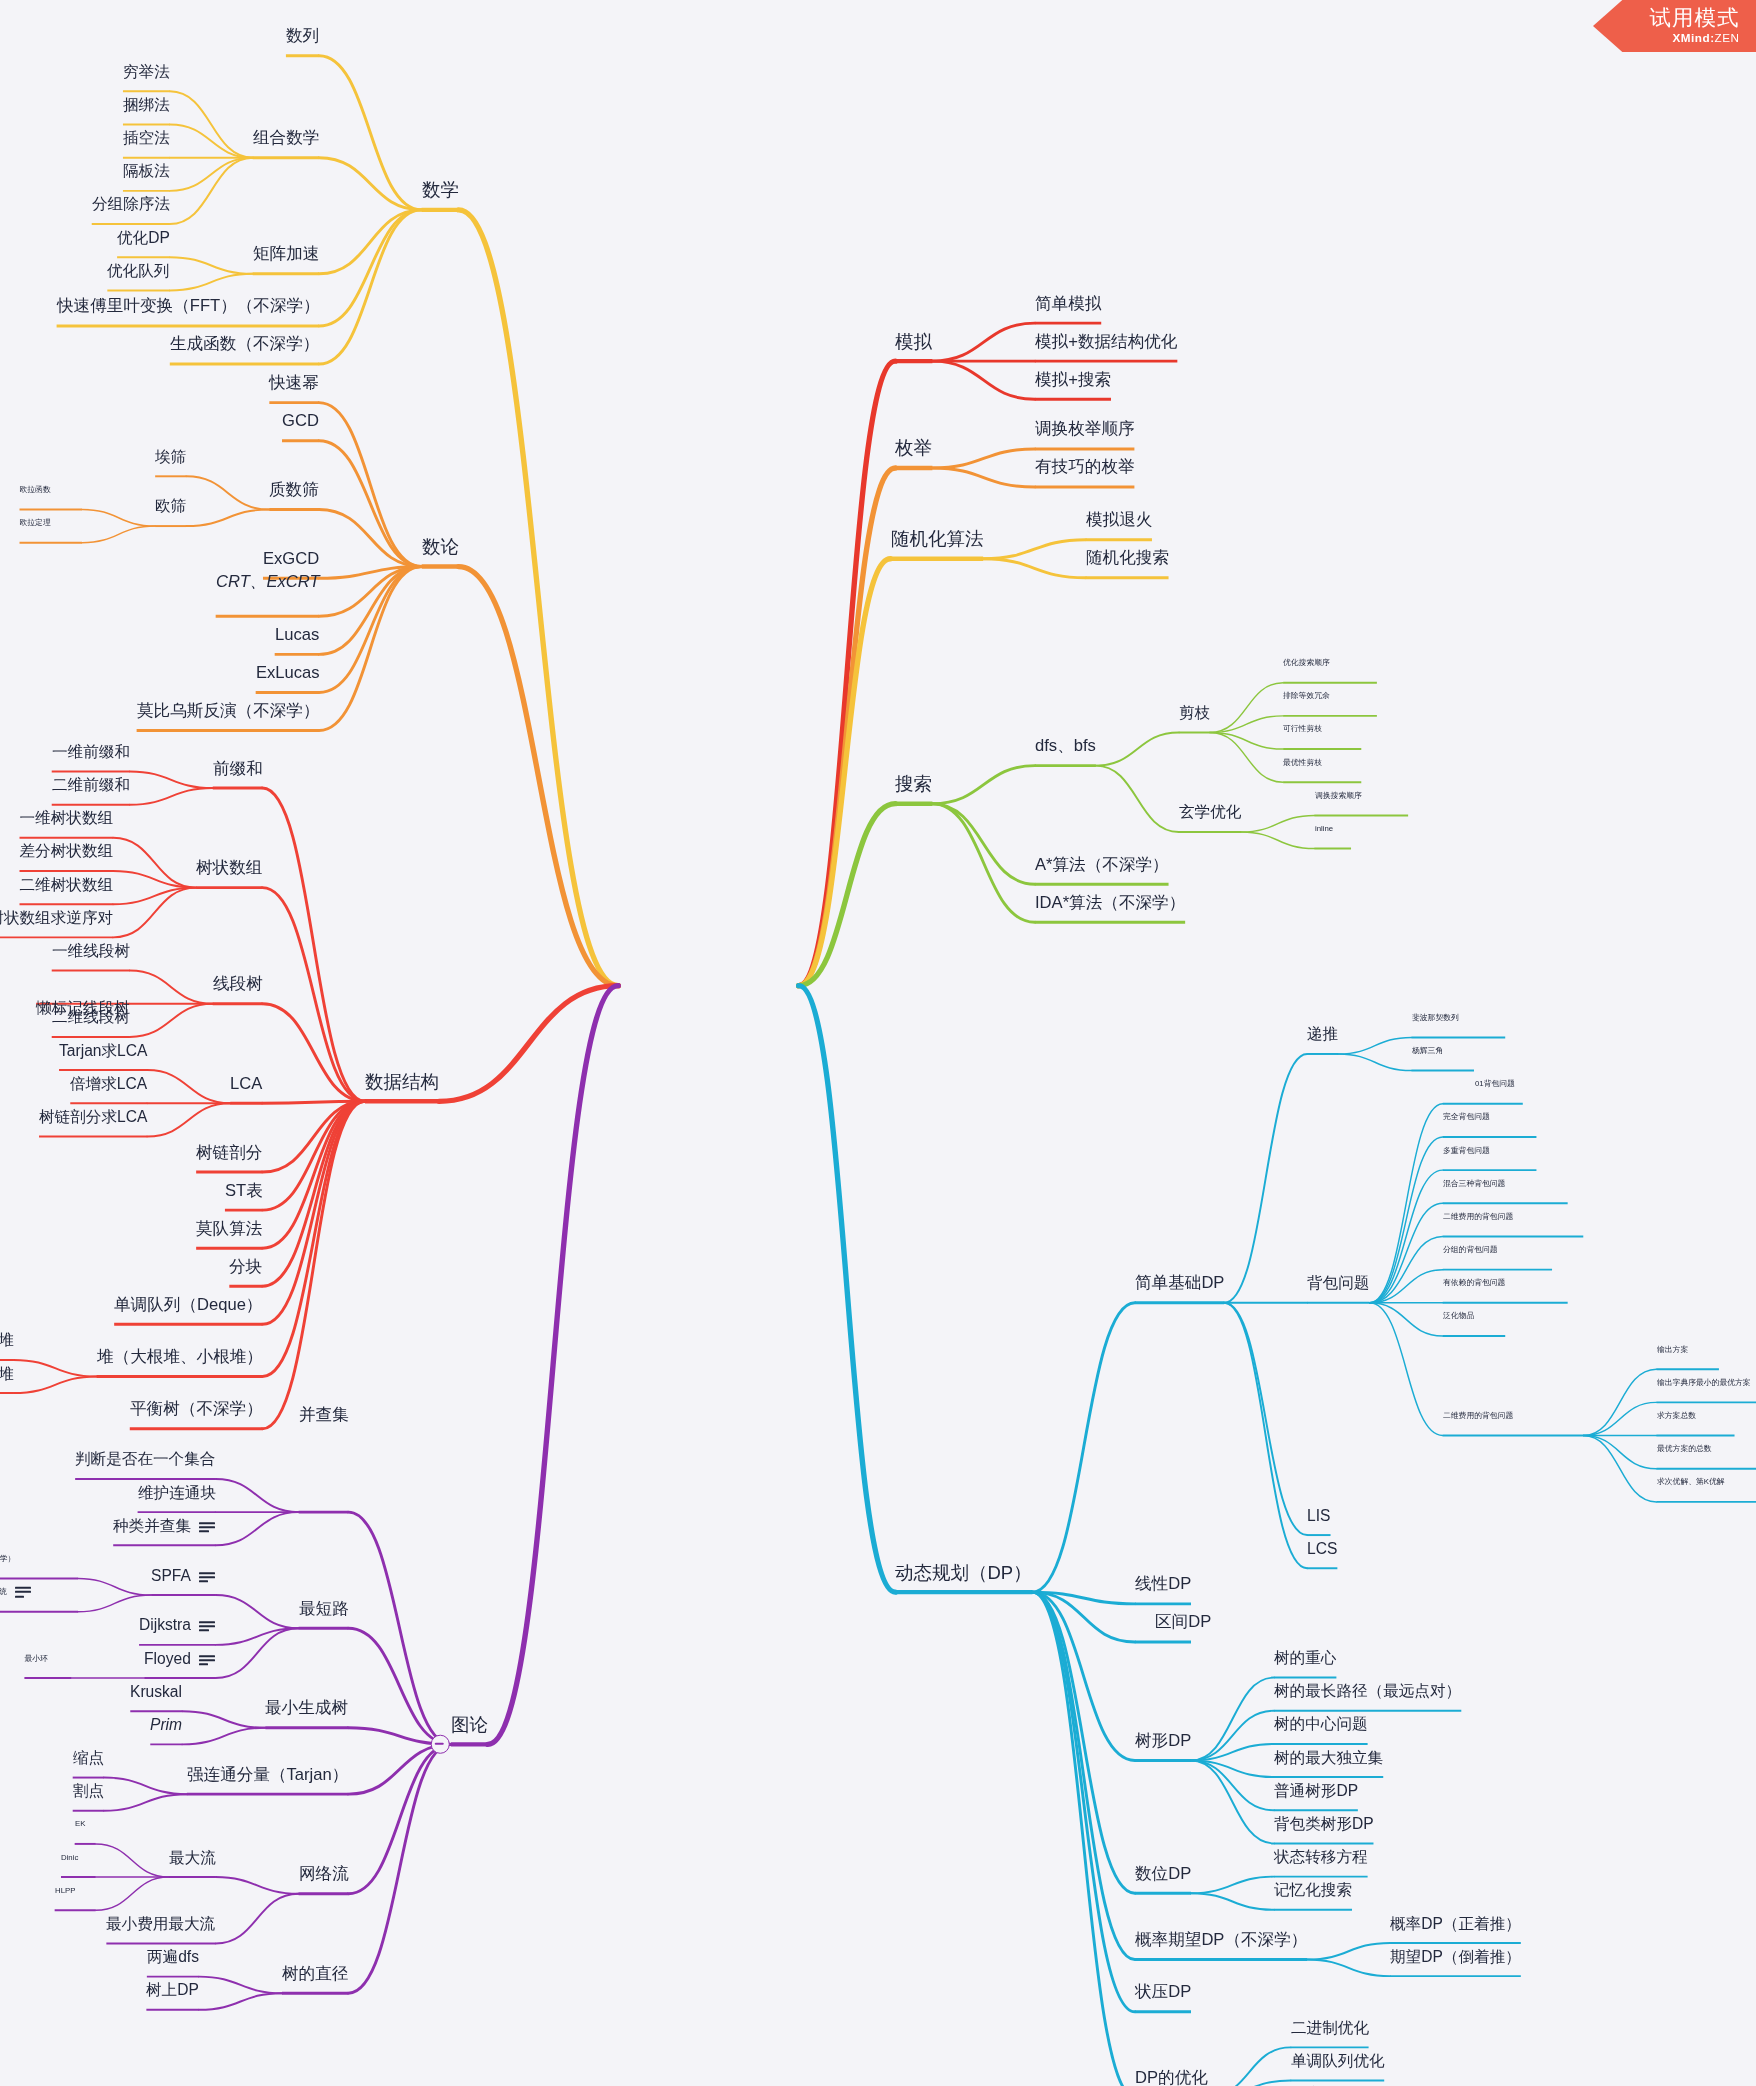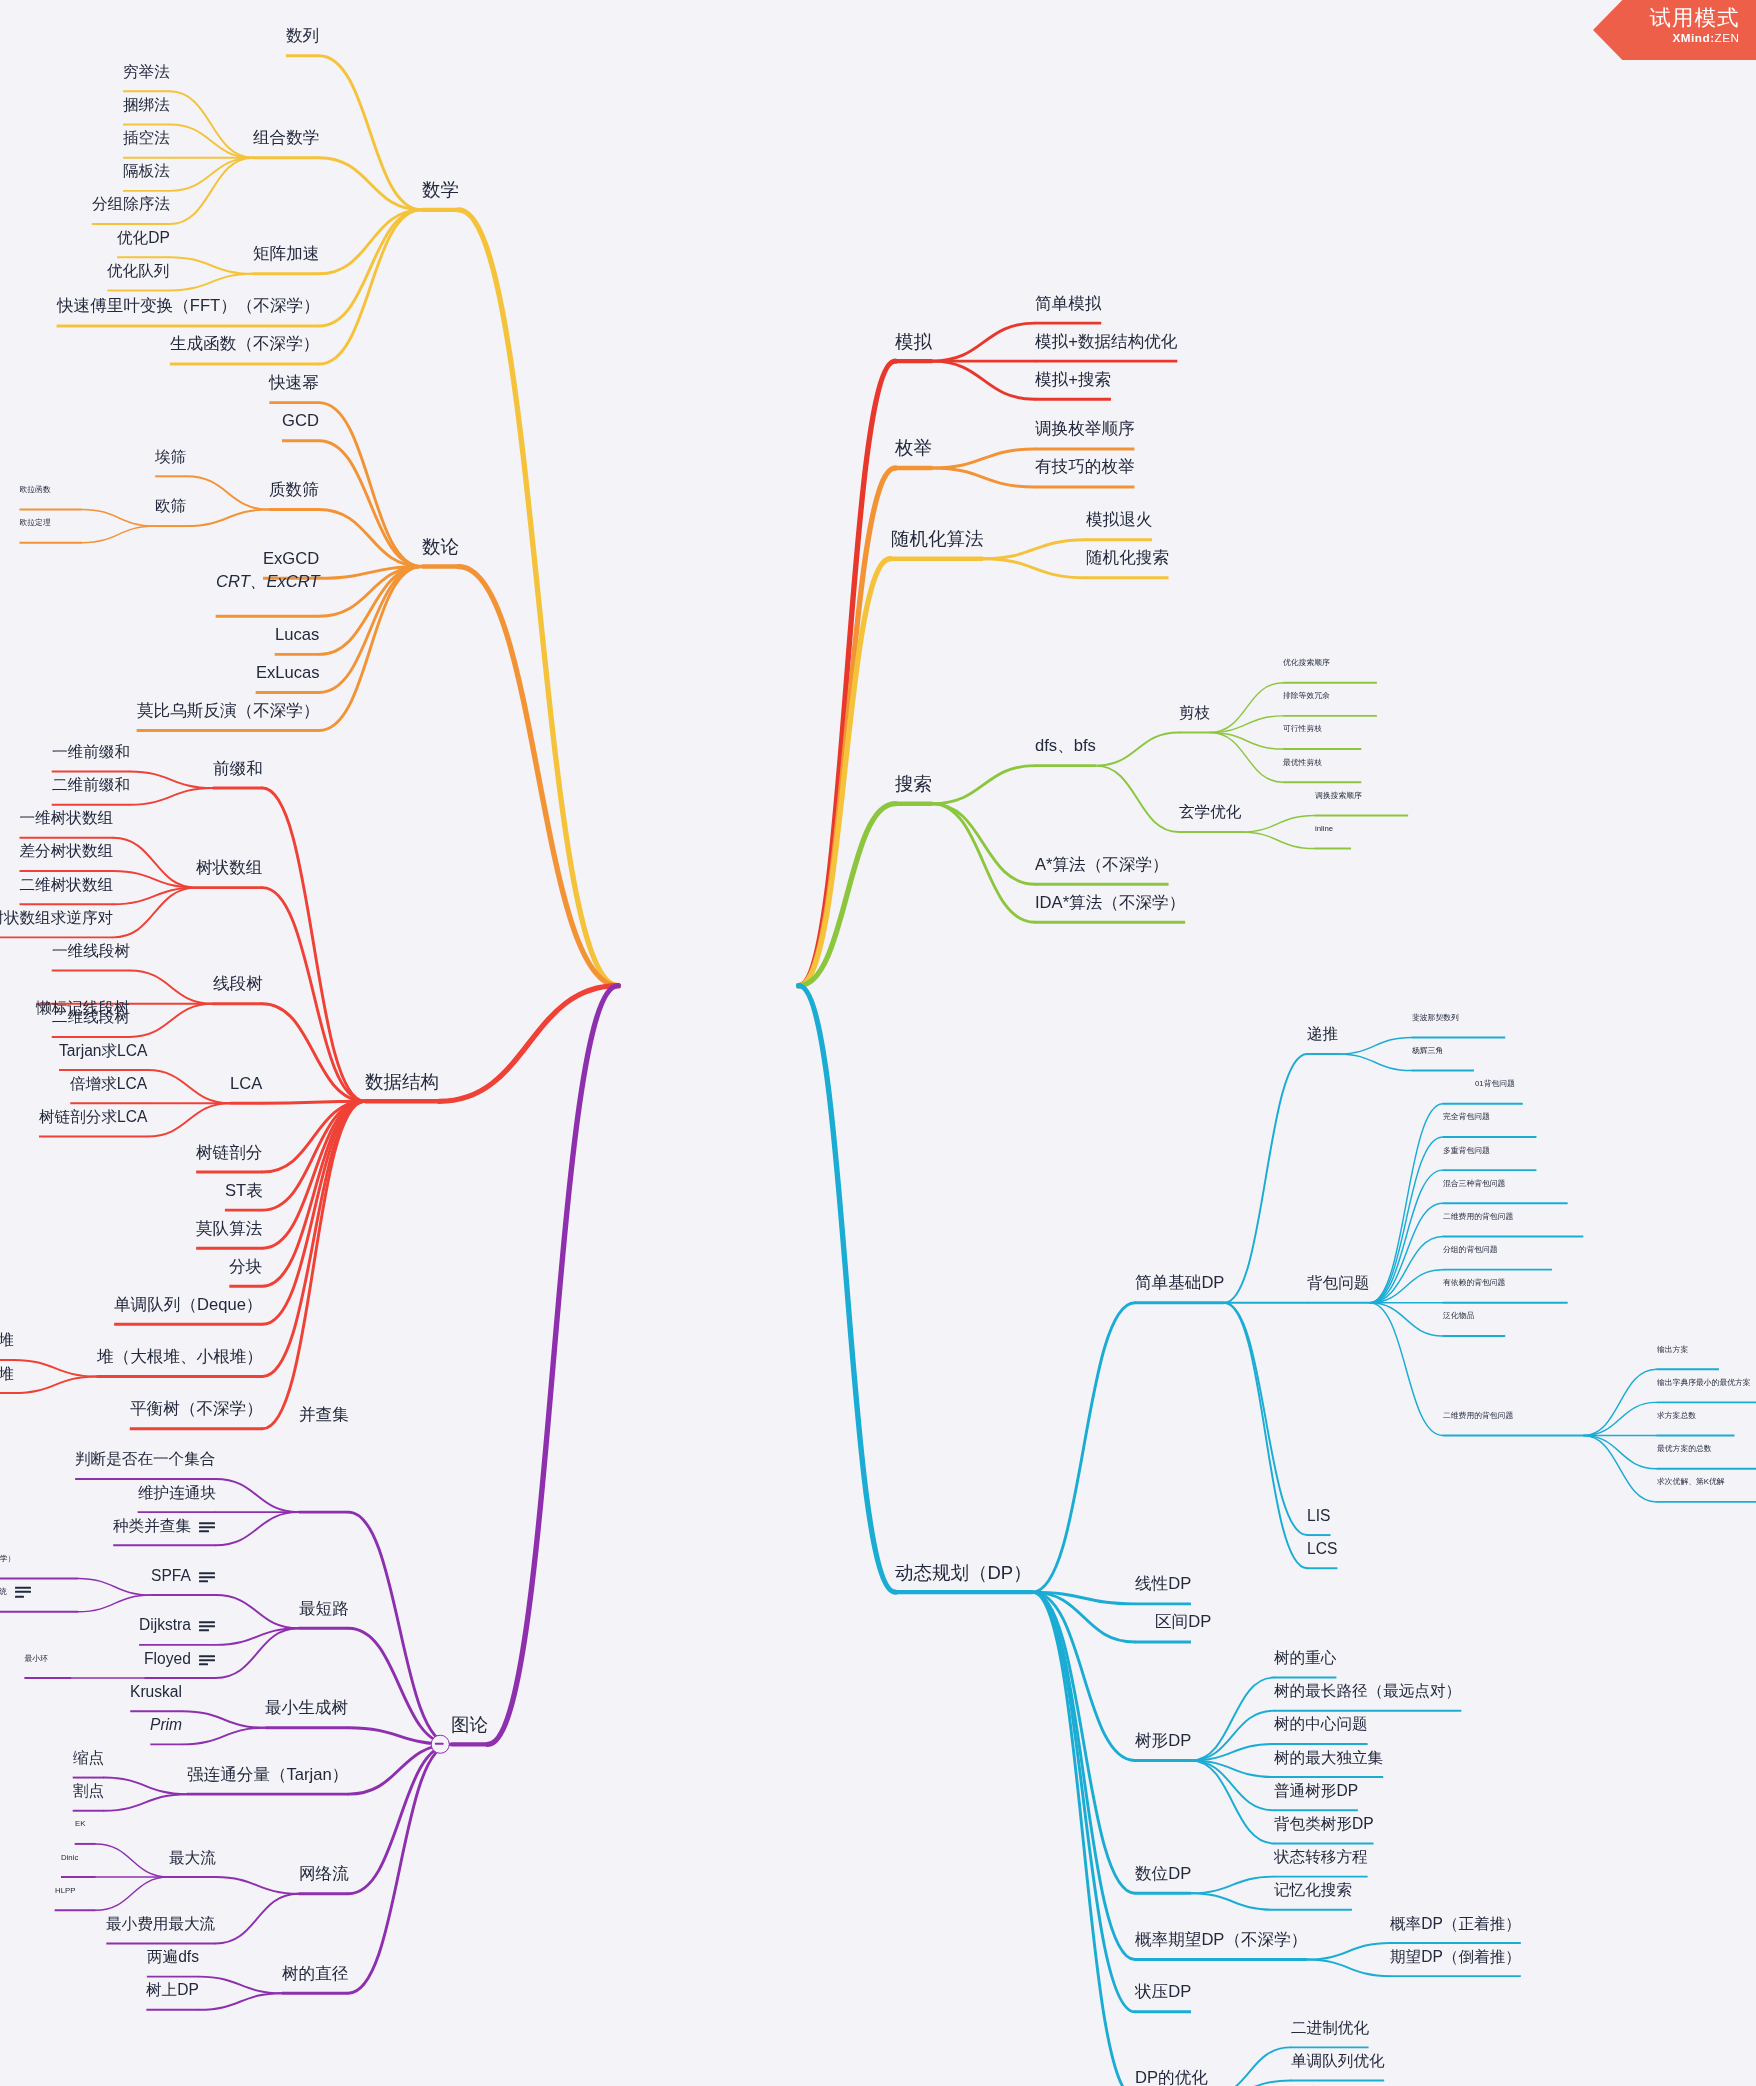--- a/index.html
+++ b/index.html
@@ -42,21 +42,21 @@
   .collapse-btn{
     position:absolute;width:18.5px;height:18.5px;border-radius:50%;
     background:#f4f4f8;border:1.5px solid #8e2fae;
     transform:translate(-50%,-50%);
     box-sizing:border-box;
   }
   .collapse-btn::before{
     content:"";position:absolute;left:3.4px;top:6.8px;width:8.8px;height:2px;background:#8e2fae;border-radius:1px;
   }
   #trial-badge{
-    position:absolute;top:0;right:0;height:60px;width:163px;
+    position:absolute;top:0;right:0;height:52px;width:163px;
     background:#ee5f4a;
     clip-path:polygon(18% 0,100% 0,100% 100%,18% 100%,0 50%);
     border-bottom-left-radius:0;
     color:#fff;
     text-align:right;
     box-sizing:border-box;
     padding:6.8px 16.6px 0 0;
   }
   #trial-badge .t1{font-size:21.5px;letter-spacing:1px;display:block;line-height:1.05;}
   #trial-badge .t2{font-size:11.7px;letter-spacing:0.5px;display:block;margin-top:2px;}

